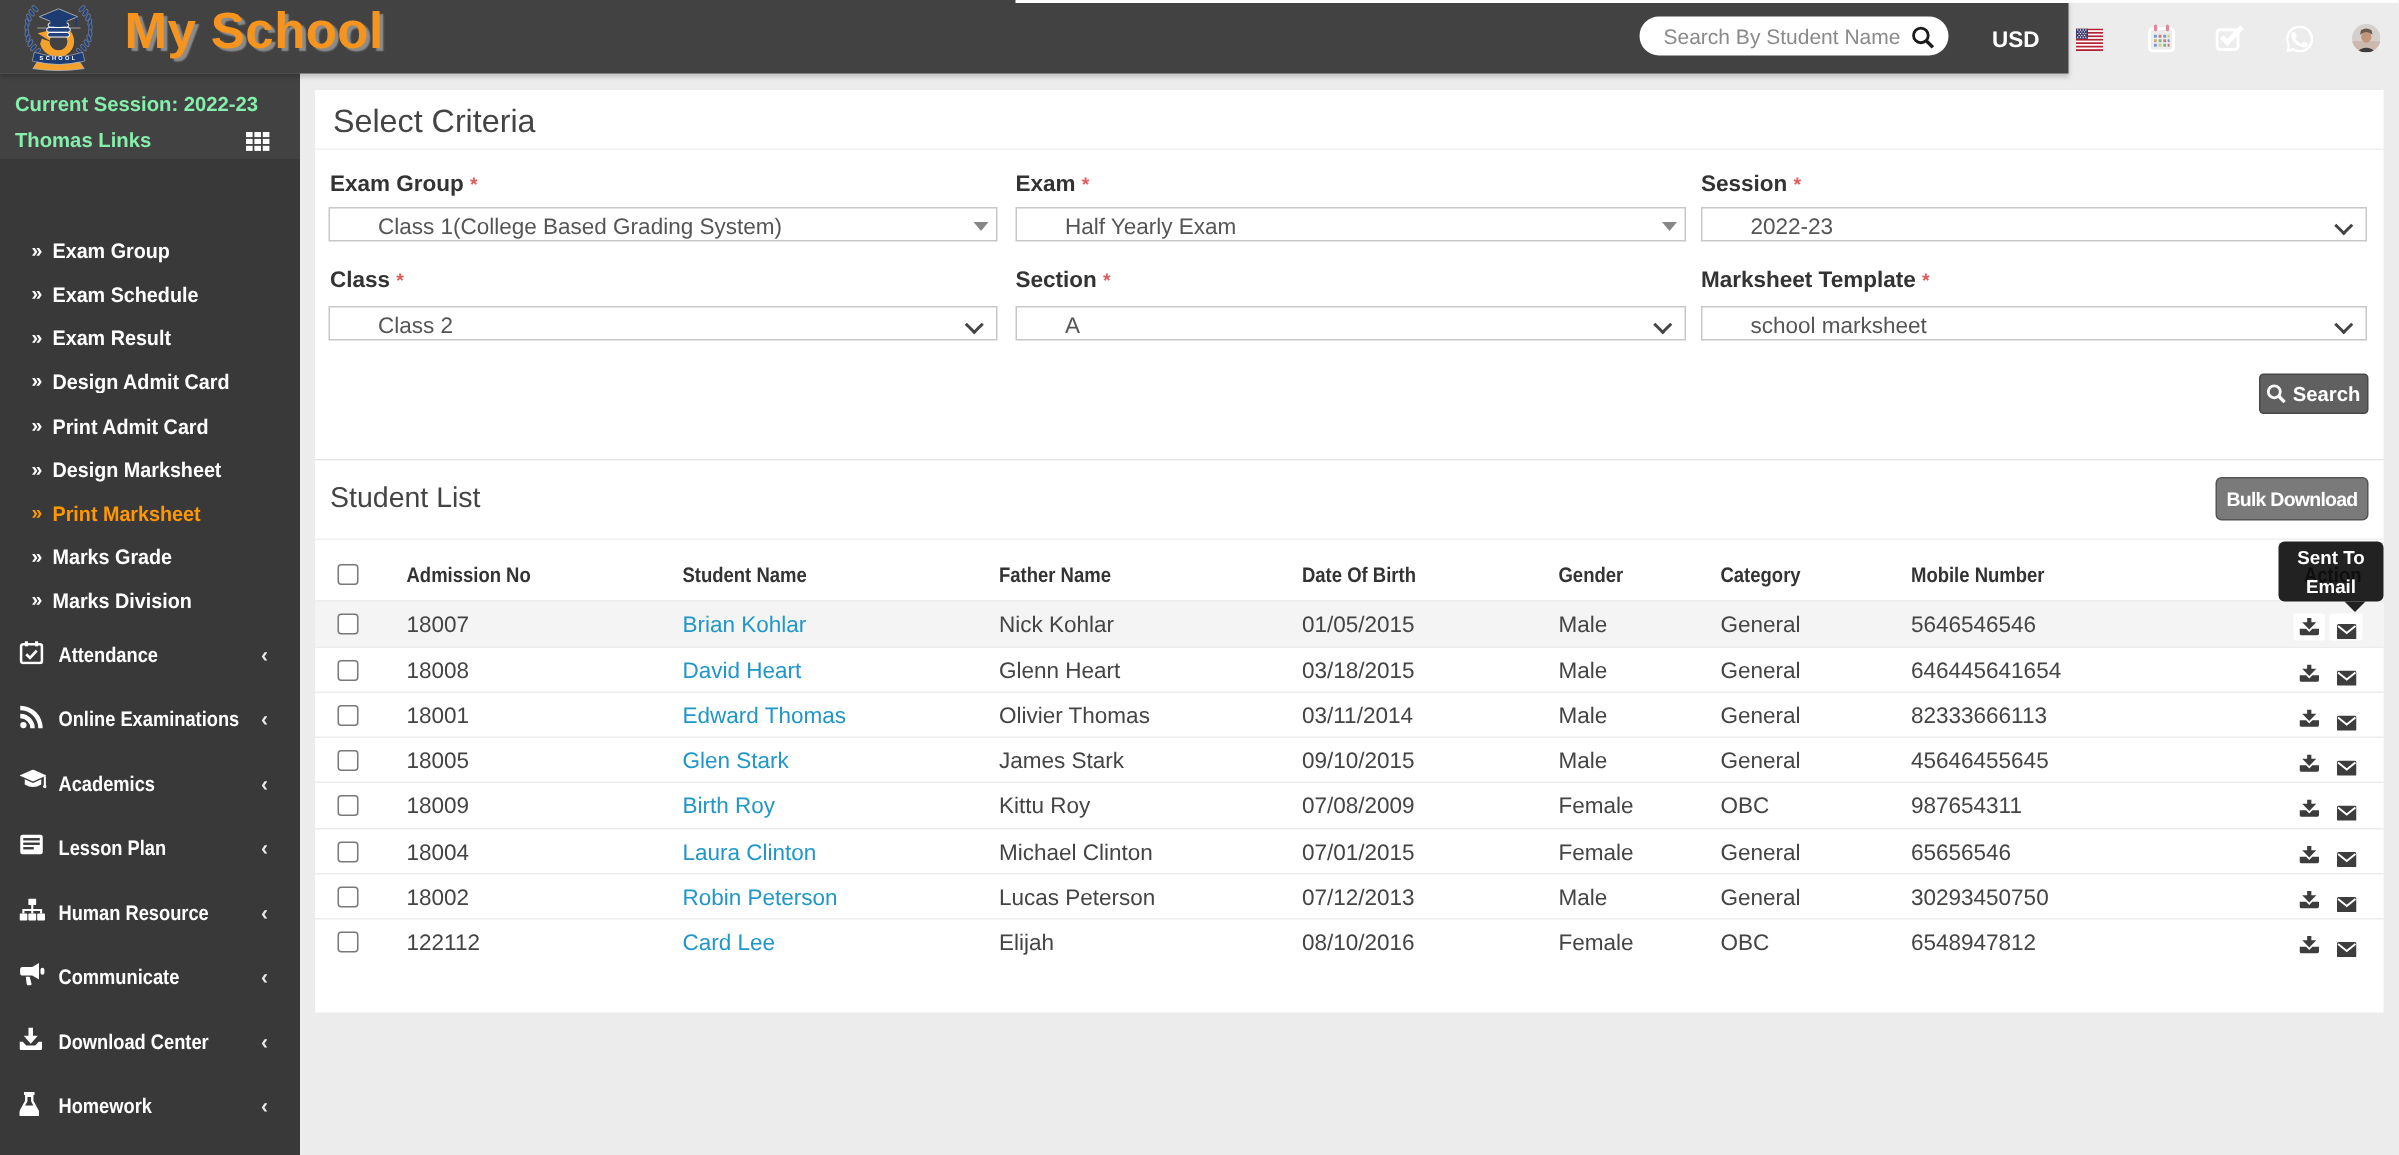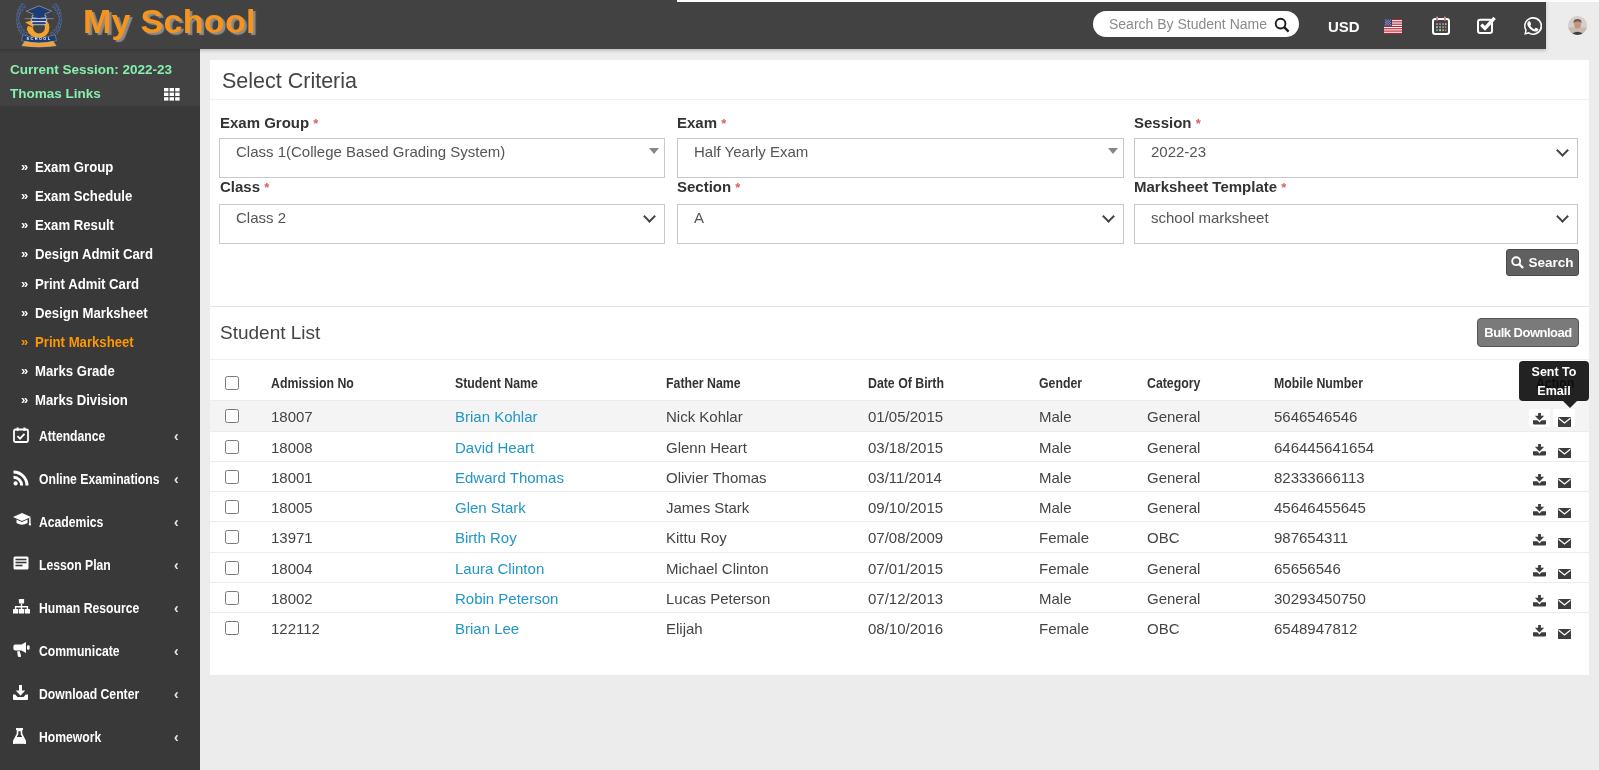--- a/index.html
+++ b/index.html
@@ -1,19 +1,19 @@
 <!DOCTYPE html>
 <html><head>
 <meta charset="utf-8">
 <style>
 *{box-sizing:border-box;margin:0;padding:0}
 html,body{width:1599px;height:770px;overflow:hidden}
 body{font-family:"Liberation Sans",sans-serif;background:#ececec;position:relative}
 
-#header{position:absolute;top:0;left:0;width:1546px;height:49px;background:#424242;z-index:20;box-shadow:0 2px 3px rgba(0,0,0,.18)}
+#header{position:absolute;top:0;left:0;width:1379px;height:49px;background:#424242;z-index:20;box-shadow:0 2px 3px rgba(0,0,0,.18)}
 #topline{position:absolute;top:0;left:677px;width:922px;height:2px;background:#fdfdfd;z-index:25}
 #logotxt{position:absolute;left:83px;top:2px;font-size:34px;font-weight:bold;color:#f7941d;text-shadow:2.5px 2px 1px #8c8c8c;letter-spacing:.3px}
 #searchbox{position:absolute;left:1093px;top:11px;width:206px;height:26px;background:#fff;border-radius:13px;color:#8a8a8a;font-size:14px;line-height:26px;padding-left:16px;overflow:hidden;white-space:nowrap}
 #usd{position:absolute;left:1328px;top:18px;color:#fff;font-size:15px;font-weight:bold}
 
 #sidebar{position:absolute;top:49px;left:0;width:200px;height:721px;background:#393939}
 #sbtop{position:absolute;top:0;left:0;width:200px;height:57px;background:#424242;color:#86efac}
 #sbtop .cs{position:absolute;left:10px;top:13px;font-size:13.5px;font-weight:bold}
 #sbtop .ql{position:absolute;left:10px;top:37px;font-size:13.5px;font-weight:bold}
 #mainitem{position:absolute;top:57px;left:0;width:200px;height:44px;background:#070707;border-left:3px solid #ff9800}
@@ -28,21 +28,21 @@
 .mi .chev{position:absolute;left:174px;top:14px;font-size:14px;font-weight:bold;color:#e8e8e8}
 .micon{position:absolute;left:13px;top:13px;width:17px;height:17px}
 
 #card1{position:absolute;left:210px;top:60px;width:1379px;height:247px;background:#fff;border-bottom:1px solid #e3e3e3}
 #card2{position:absolute;left:210px;top:307px;width:1379px;height:368px;background:#fff}
 .cardtitle{color:#444;font-weight:normal}
 #t1{position:absolute;left:222px;top:69px;font-size:21.5px}
 #hline1{position:absolute;left:210px;top:99px;width:1379px;height:1px;background:#f0f0f0}
 .lbl{position:absolute;font-size:15px;font-weight:bold;color:#333}
 .lbl i{font-style:normal;color:#e05a5a;font-size:13px}
-.sel{position:absolute;height:40px;background:#fff;border:1px solid #c8c8c8;font-size:15px;color:#555;line-height:25px;padding-left:16px}
+.sel{position:absolute;height:23px;background:#fff;border:1px solid #c8c8c8;font-size:15px;color:#555;line-height:25px;padding-left:32px}
 .tri{position:absolute;right:5px;top:9px;width:0;height:0;border-left:5px solid transparent;border-right:5px solid transparent;border-top:6.5px solid #878787}
 .chv{position:absolute;right:10px;top:7px;width:9px;height:9px;border-right:2.2px solid #444;border-bottom:2.2px solid #444;transform:rotate(45deg)}
 #searchbtn{position:absolute;left:1506px;top:249px;width:73px;height:27px;background:#606060;border:1px solid #484848;border-radius:3px;color:#fff;font-size:13.5px;font-weight:bold;text-align:center;line-height:25px}
 #t2{position:absolute;left:220px;top:322px;font-size:19px}
 #bulkbtn{position:absolute;left:1477px;top:318px;width:102px;height:29px;background:#7a7a7a;border:1px solid #555;border-radius:4px;color:#fff;font-size:13px;font-weight:bold;letter-spacing:-0.5px;text-align:center;line-height:27px}
 #hline2{position:absolute;left:210px;top:359px;width:1379px;height:1px;background:#f0f0f0}
 
 .th{position:absolute;font-size:14px;font-weight:bold;color:#333;top:375px;transform:scaleX(.88);transform-origin:0 50%}
 .trow{position:absolute;left:210px;width:1379px;height:31px;border-top:1px solid #ececec;font-size:15px;color:#444}
 .trow span{position:absolute;top:7px}
@@ -427,21 +427,21 @@
           <path d="M1.8 2.8 h9.4 L6.5 7.6 Z"></path>
           <path d="M0 7.2 h4.4 l2.1 2.2 2.1-2.2 H13 v3.2 q0 1.1-1.1 1.1 H1.1 Q0 11.5 0 10.4 Z"></path>
         </svg></span>
   <span style="left:1348px;top:12px"><svg width="13" height="10.5" viewBox="0 0 13 10.5">
           <rect x="0" y="0" width="13" height="10.5" rx="1.2" fill="#3d3d3d"></rect>
           <path d="M0.7 1.3 L6.5 6 L12.3 1.3" fill="none" stroke="#fff" stroke-width="1.3"></path>
         </svg></span>
 </div>
 <div class="trow" style="top:521px;height:31px">
   <span class="cb" style="left:15px;top:8px"></span>
-  <span style="left:61px">13971</span>
+  <span style="left:61px">18009</span>
   <span style="left:245px"><a>Birth Roy</a></span>
   <span style="left:456px">Kittu Roy</span>
   <span style="left:658px">07/08/2009</span>
   <span style="left:829px">Female</span>
   <span style="left:937px">OBC</span>
   <span style="left:1064px">987654311</span>
   <span style="left:1323px;top:10px"><svg width="13" height="12" viewBox="0 0 13 12" fill="#3d3d3d">
           <rect x="5.1" y="0" width="2.8" height="3.4"></rect>
           <path d="M1.8 2.8 h9.4 L6.5 7.6 Z"></path>
           <path d="M0 7.2 h4.4 l2.1 2.2 2.1-2.2 H13 v3.2 q0 1.1-1.1 1.1 H1.1 Q0 11.5 0 10.4 Z"></path>
@@ -485,21 +485,21 @@
           <path d="M0 7.2 h4.4 l2.1 2.2 2.1-2.2 H13 v3.2 q0 1.1-1.1 1.1 H1.1 Q0 11.5 0 10.4 Z"></path>
         </svg></span>
   <span style="left:1348px;top:12px"><svg width="13" height="10.5" viewBox="0 0 13 10.5">
           <rect x="0" y="0" width="13" height="10.5" rx="1.2" fill="#3d3d3d"></rect>
           <path d="M0.7 1.3 L6.5 6 L12.3 1.3" fill="none" stroke="#fff" stroke-width="1.3"></path>
         </svg></span>
 </div>
 <div class="trow" style="top:612px;height:31px">
   <span class="cb" style="left:15px;top:8px"></span>
   <span style="left:61px">122112</span>
-  <span style="left:245px"><a>Brian Lee</a></span>
+  <span style="left:245px"><a>Card Lee</a></span>
   <span style="left:456px">Elijah</span>
   <span style="left:658px">08/10/2016</span>
   <span style="left:829px">Female</span>
   <span style="left:937px">OBC</span>
   <span style="left:1064px">6548947812</span>
   <span style="left:1323px;top:10px"><svg width="13" height="12" viewBox="0 0 13 12" fill="#3d3d3d">
           <rect x="5.1" y="0" width="2.8" height="3.4"></rect>
           <path d="M1.8 2.8 h9.4 L6.5 7.6 Z"></path>
           <path d="M0 7.2 h4.4 l2.1 2.2 2.1-2.2 H13 v3.2 q0 1.1-1.1 1.1 H1.1 Q0 11.5 0 10.4 Z"></path>
         </svg></span>

